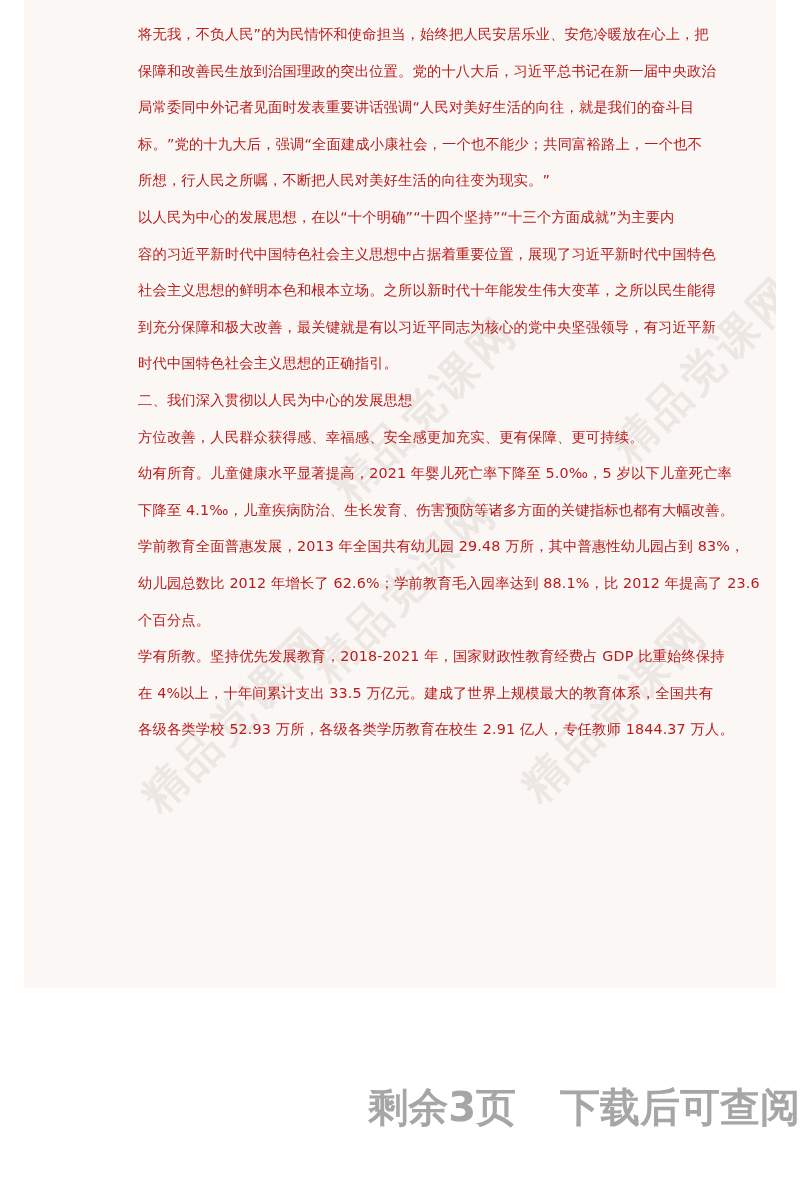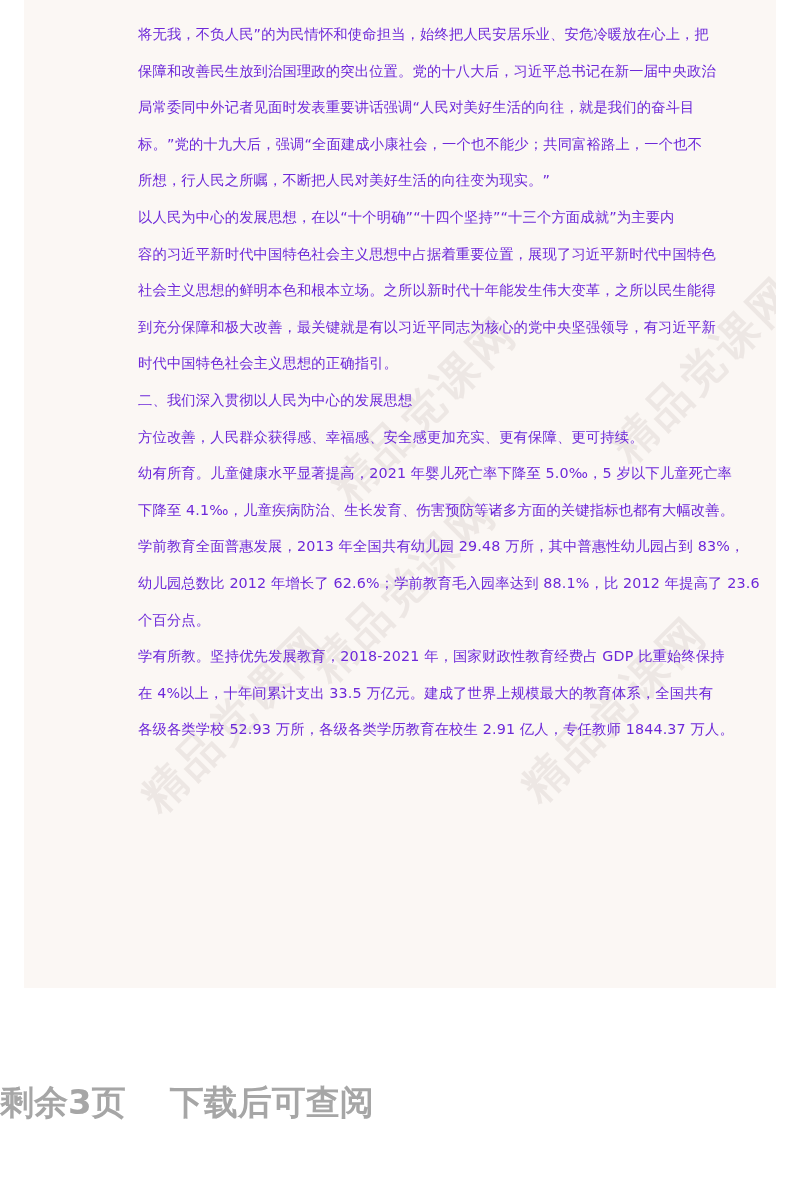--- a/index.html
+++ b/index.html
@@ -4,31 +4,31 @@
   <style>
     html, body { margin: 0; padding: 0; background: #ffffff; }
     body { width: 800px; height: 1185px; position: relative; overflow: hidden;
            font-family: "DejaVu Sans", "Liberation Sans", sans-serif; }
     .page {
       position: absolute; left: 24px; top: 0; width: 752px; height: 988px;
       background: #fbf7f4; overflow: hidden;
     }
     .content {
       position: absolute; left: 114px; top: 16px; width: 530px;
-      color: #6d28d9; font-size: 14.3px; line-height: 36.6px;
+      color: #b91c1c; font-size: 14.3px; line-height: 36.6px;
     }
     .line { white-space: nowrap; height: 36.6px; overflow: visible; letter-spacing: 0.15px; }
     .watermark {
       position: absolute; color: rgba(200, 190, 185, 0.28);
       font-size: 44px; font-weight: bold; transform: rotate(-45deg);
       white-space: nowrap; pointer-events: none; letter-spacing: 4px;
     }
     .footer-banner {
-      position: absolute; left: 0; top: 1080px; width: 800px; text-align: left;
-      color: #a6a6a6; font-size: 34px; font-weight: bold;
+      position: absolute; left: 0; top: 1080px; width: 800px; text-align: right;
+      color: #a6a6a6; font-size: 40px; font-weight: bold;
       font-family: "DejaVu Sans", sans-serif;
     }
     .footer-banner .gap { display: inline-block; width: 44px; }
   </style>
 </head>
 <body>
 
 <div class="page">
   <div class="watermark" style="left:280px; top:380px;">精品党课网</div>
   <div class="watermark" style="left:560px; top:340px;">精品党课网</div>

